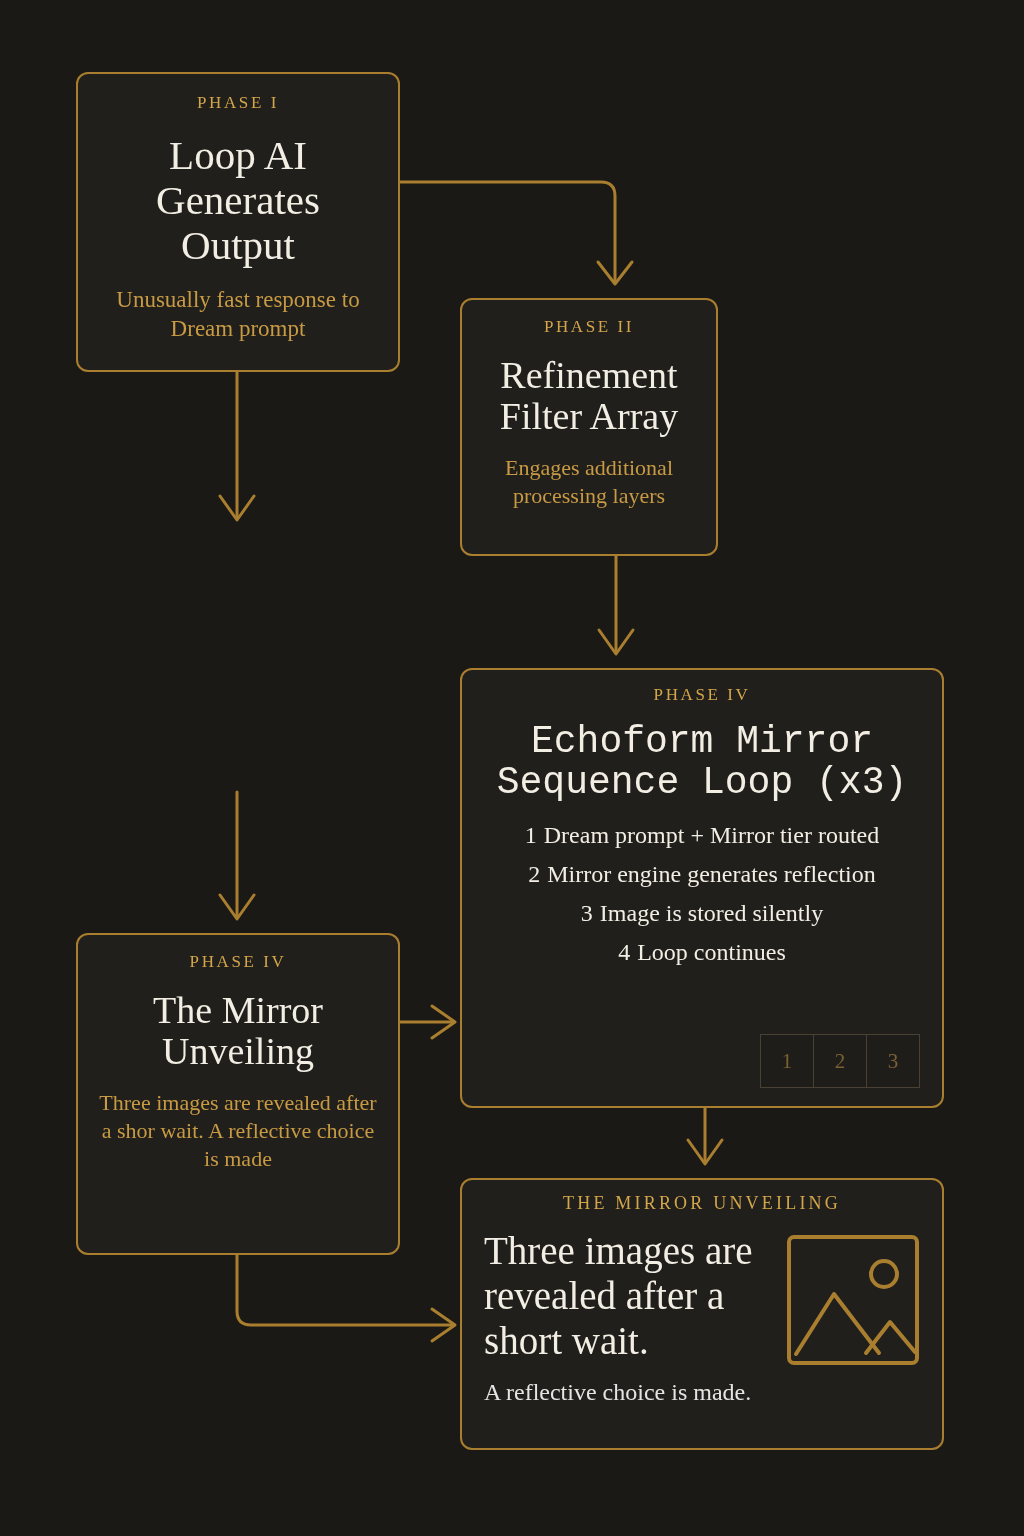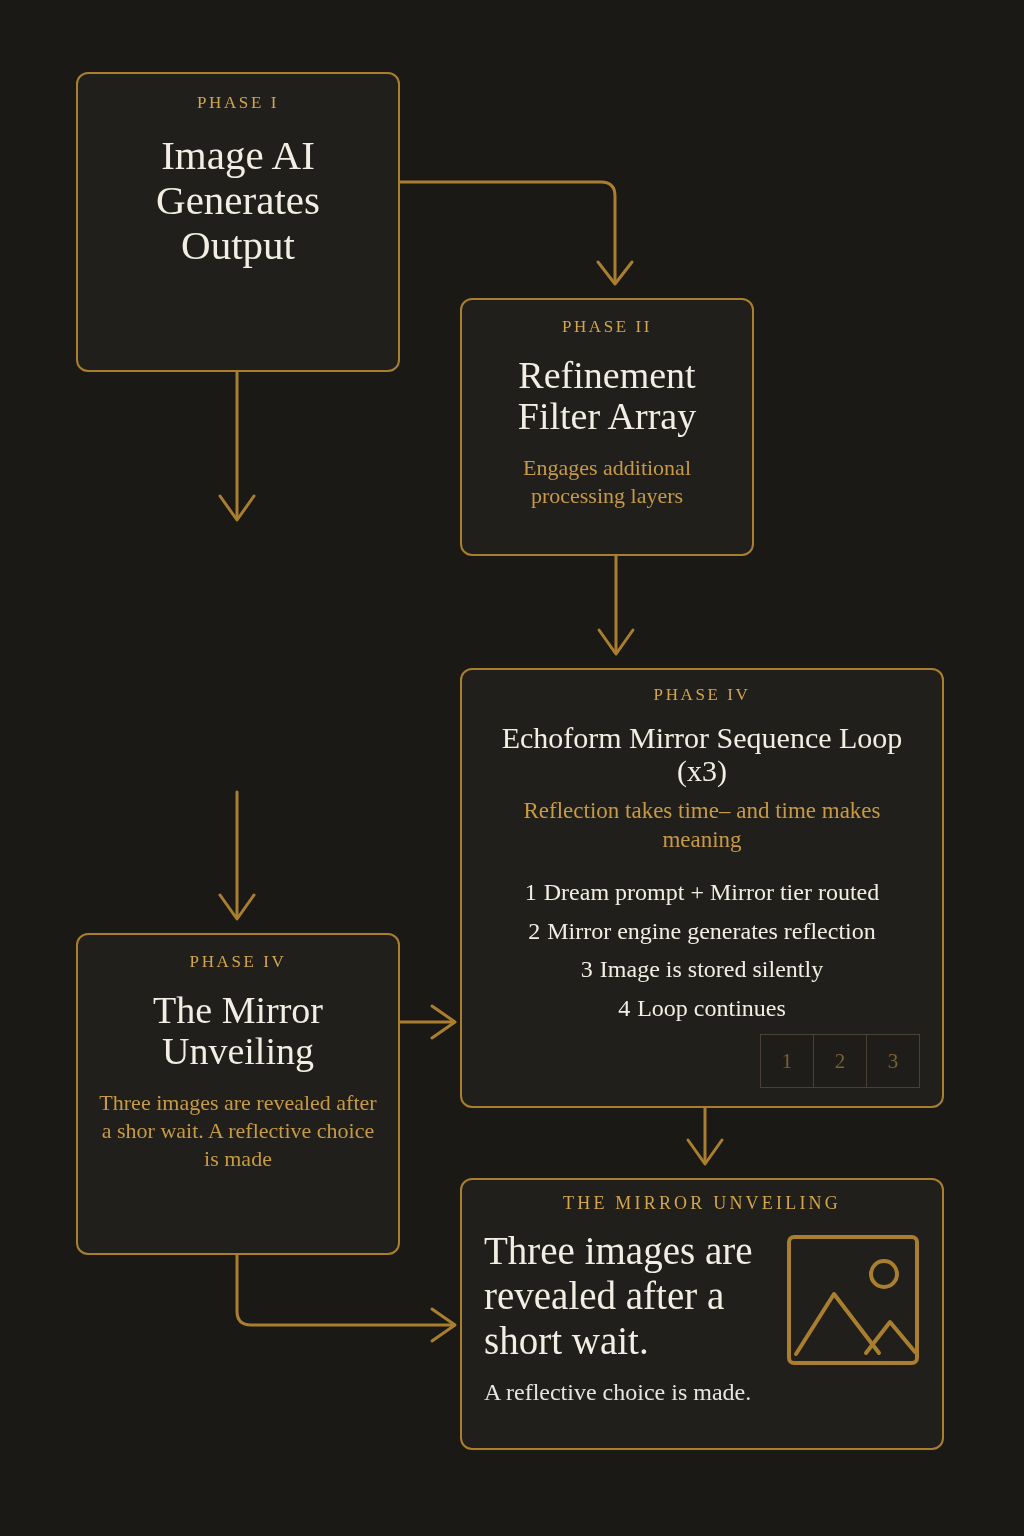--- a/index.html
+++ b/index.html
@@ -43,32 +43,32 @@
     color:#c79a43;
     line-height:1.26;
   }
 
   
   #node-phase1{left:76px;top:72px;width:324px;height:300px;padding-top:20px;}
   #node-phase1 .node-title{font-size:41px;margin-top:10px;margin-bottom:18px;}
   #node-phase1 .node-sub{font-size:23px;}
 
   
-  #node-phase2{left:460px;top:298px;width:294px;height:258px;padding-top:18px;}
+  #node-phase2{left:460px;top:298px;width:258px;height:258px;padding-top:18px;}
   #node-phase2 .node-title{font-size:38px;margin-top:8px;margin-bottom:16px;}
   #node-phase2 .node-sub{font-size:22px;}
 
   
   #node-phase3{left:76px;top:534px;width:324px;height:258px;padding-top:18px;}
   #node-phase3 .node-title{font-size:38px;margin-top:8px;margin-bottom:16px;}
   #node-phase3 .node-sub{font-size:22px;}
 
   
   #node-echoform{left:460px;top:668px;width:484px;height:440px;padding:16px 20px 14px;}
-  #node-echoform .node-title{font-size:30px;margin-top:6px;margin-bottom:10px;}
+  #node-echoform .node-title{font-size:38px;margin-top:6px;margin-bottom:10px;font-family:Liberation Mono, monospace;}
   #node-echoform .node-sub{font-size:23px;margin-bottom:16px;}
   .steps{
     text-align:center;
     color:#f3eee4;
     font-size:24px;
     line-height:1.62;
     margin-top:2px;
     position:relative;
     z-index:2;
   }
@@ -163,34 +163,34 @@
     </g>
 
     <g>
       <path d="M237 1255 V 1311 Q 237 1325 251 1325 H 452"></path>
       <polyline points="432,1309 455,1325 432,1341"></polyline>
     </g>
   </svg>
 
   <div class="node" id="node-phase1">
     <div class="phase-label">PHASE I</div>
-    <div class="node-title">Image AI Generates Output</div>
+    <div class="node-title">Loop AI Generates Output</div>
+    <div class="node-sub">Unusually fast response to Dream prompt</div>
   </div>
 
   <div class="node" id="node-phase2">
     <div class="phase-label">PHASE II</div>
     <div class="node-title">Refinement Filter Array</div>
     <div class="node-sub">Engages additional processing layers</div>
   </div>
 
 
   <div class="node" id="node-echoform">
     <div class="phase-label">PHASE IV</div>
     <div class="node-title">Echoform Mirror Sequence Loop (x3)</div>
-    <div class="node-sub">Reflection takes time– and time makes meaning</div>
 
     <div class="steps">
       <div class="step">
         <span class="step-num">1</span><span>Dream prompt + Mirror tier routed</span>
       </div>
       <div class="step">
         <span class="step-num">2</span><span>Mirror engine generates reflection</span>
       </div>
       <div class="step">
         <span class="step-num">3</span><span>Image is stored silently</span>

